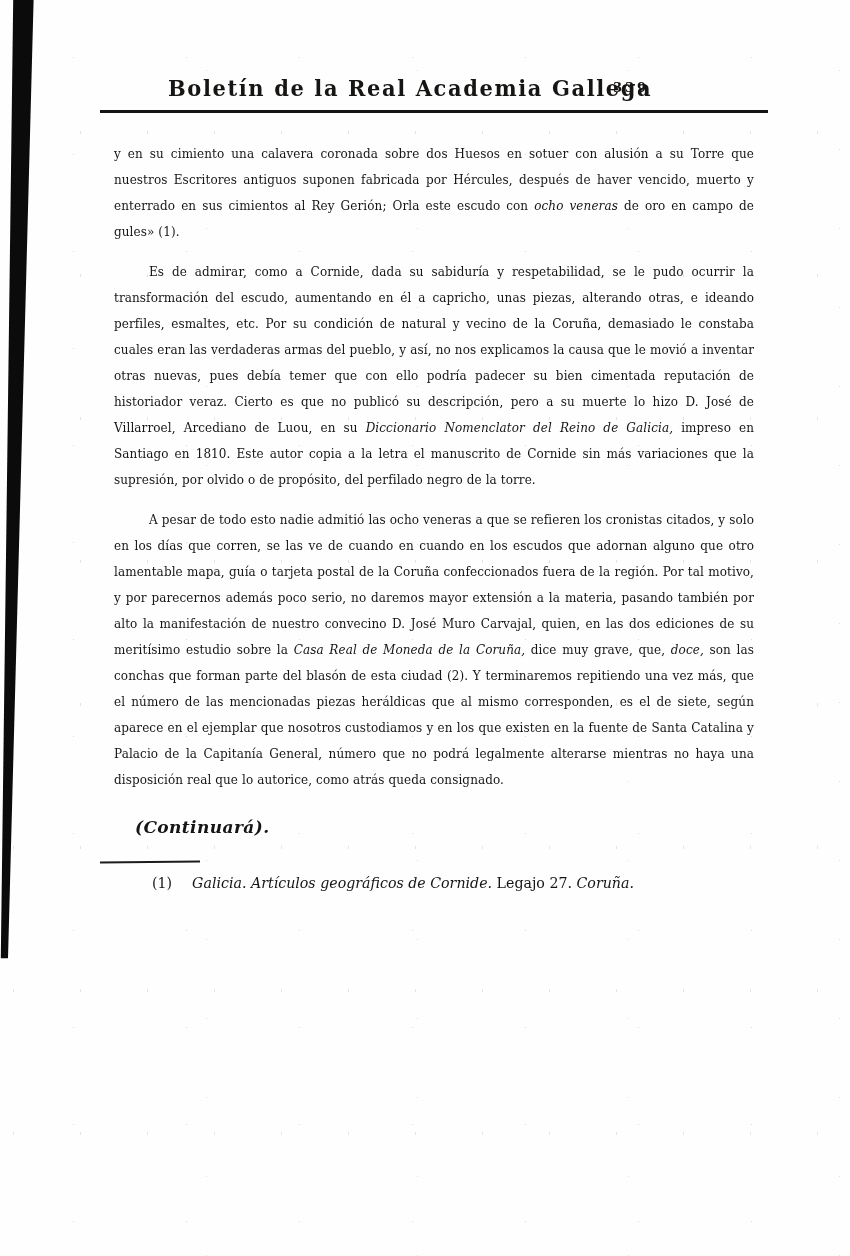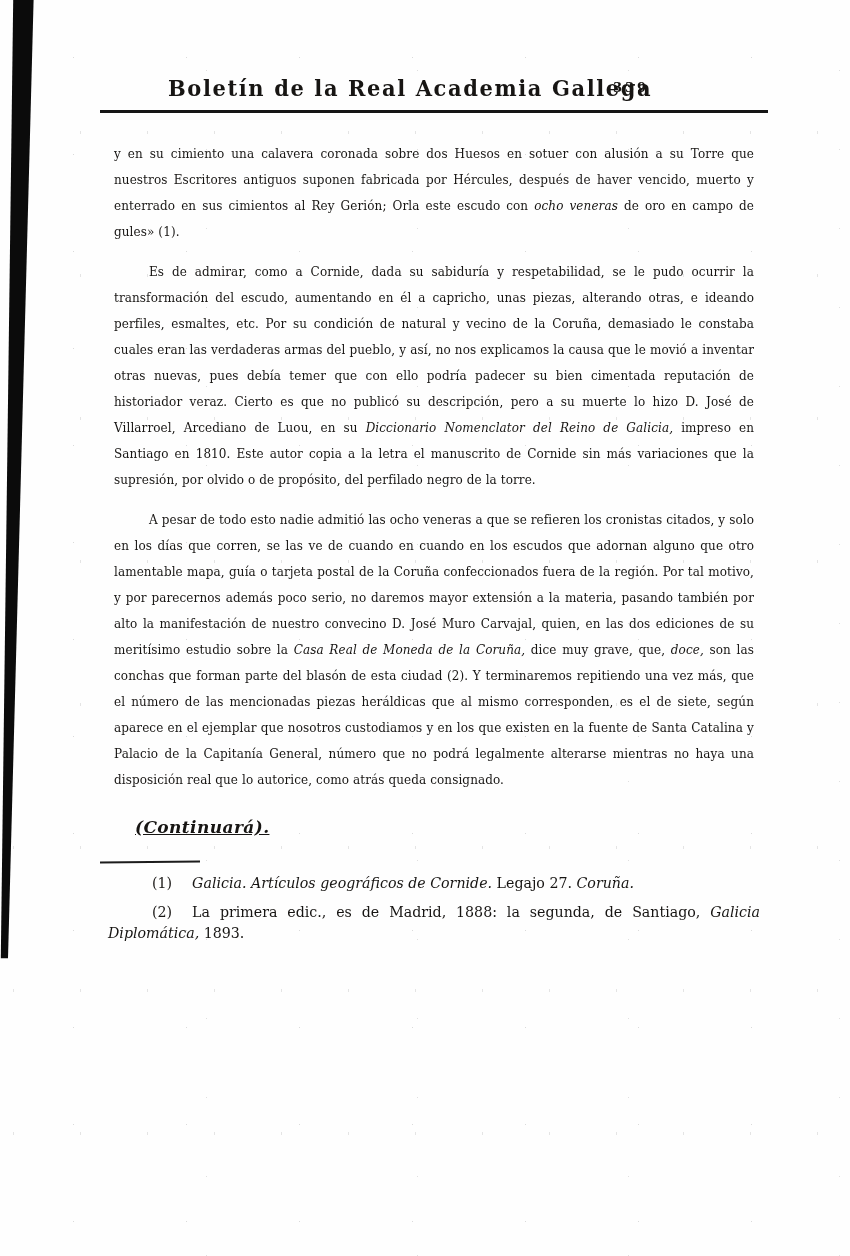--- a/index.html
+++ b/index.html
@@ -84,21 +84,20 @@
     word-spacing: 6px;
   }
 
   .continuation {
     margin: 24px 0 0 0;
     text-indent: 35px;
     font-size: 17px;
     font-style: italic;
     font-weight: bold;
     letter-spacing: 0.4px;
-    text-decoration: underline;
   }
 
   .footnote-rule {
     margin: 24px 0 10px 0;
     width: 100px; height: 2px;
     background: #1c1c1c;
     transform: rotate(-0.6deg);
   }
 
   .footnote {
@@ -131,18 +130,17 @@
         <p class="para indent"><span>A pesar de todo esto nadie admitió las ocho veneras a que se refieren los cronistas citados, y solo en los días que corren, se las ve de cuando en cuando en los escudos que adornan alguno que otro lamentable mapa, guía o tarjeta postal de la Coruña confeccionados fuera de la región. Por tal motivo, y por parecernos además poco serio, no daremos mayor extensión a la materia, pasando también por alto la manifestación de nuestro convecino D. José Muro Carvajal, quien, en las dos ediciones de su meritísimo estudio sobre la </span><span class="it">Casa Real de Moneda de la Coruña,</span><span> dice muy grave, que, </span><span class="it">doce,</span><span> son las conchas que forman parte del blasón de esta ciudad (2). Y terminaremos repitiendo una vez más, que el número de las mencionadas piezas heráldicas que al mismo corresponden, es el de siete, según aparece en el ejemplar que nosotros custodiamos y en los que existen en la fuente de Santa Catalina y Palacio de la Capitanía General, número que no podrá legalmente alterarse mientras no haya una disposición real que lo autorice, como atrás queda consignado.</span></p>
       </div>
 
 
     <p class="continuation">(Continuará).</p>
 
     <div class="footnote-rule"></div>
 
     <div>
         <p class="footnote"><span class="fn-label">(1)</span><span class="it">Galicia. Artículos geográficos de Cornide.</span><span> Legajo 27. </span><span class="it">Coruña.</span></p>
-        <p class="footnote"><span class="fn-label">(2)</span><span>La primera edic., es de Madrid, 1888: la segunda, de Santiago, </span><span class="it">Galicia Diplomática,</span><span> 1893.</span></p>
       </div>
 
   </div>
 
 </div>
 
 </body></html>

